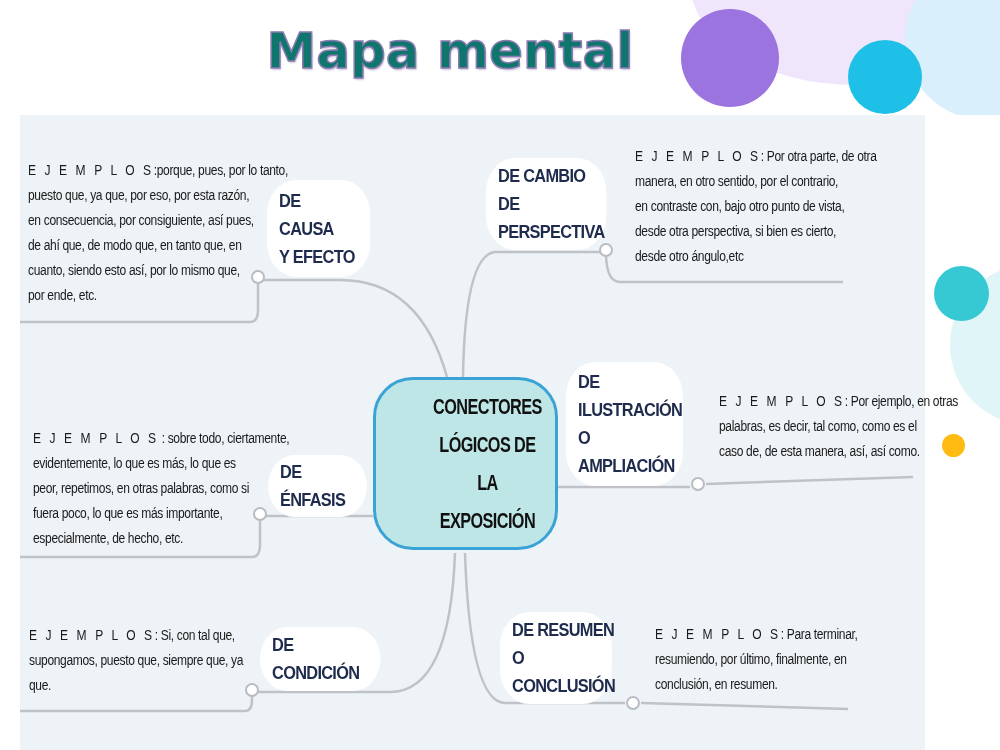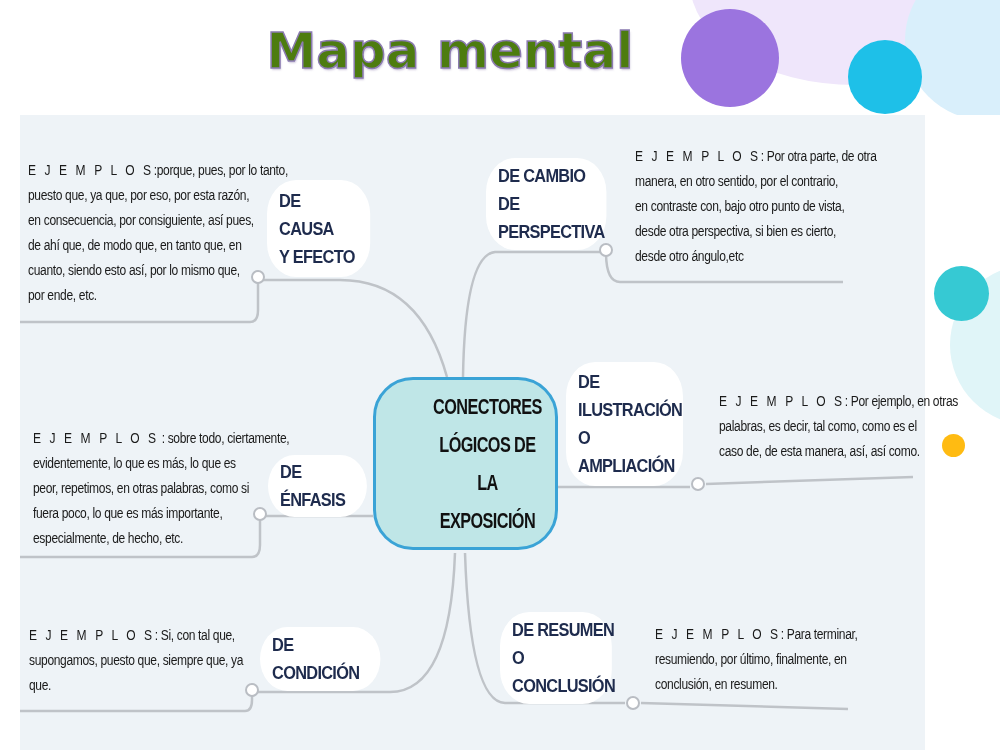--- a/index.html
+++ b/index.html
@@ -5,21 +5,21 @@
     html, body { margin: 0; padding: 0; }
     body {
       width: 1000px; height: 750px; position: relative; overflow: hidden;
       background: #ffffff;
       font-family: "Liberation Sans", sans-serif;
     }
     .deco { position: absolute; border-radius: 50%; }
     .title {
       position: absolute; left: 250px; top: 22px; width: 400px; text-align: center;
       font-family: "DejaVu Sans", sans-serif; font-weight: bold; font-size: 50px;
-      color: #4d7c0f; letter-spacing: 0px;
+      color: #0f766e; letter-spacing: 0px;
       -webkit-text-stroke: 1.5px #8b7bb0;
       text-shadow: 1px 2px 2px rgba(120,100,160,0.35);
     }
     .panel {
       position: absolute; left: 20px; top: 115px; width: 905px; height: 635px;
       background: #eef3f7;
     }
     svg.links { position: absolute; left: 0; top: 0; width: 1000px; height: 750px; pointer-events: none; }
     .node {
       position: absolute; background: #ffffff; border-radius: 34px;

